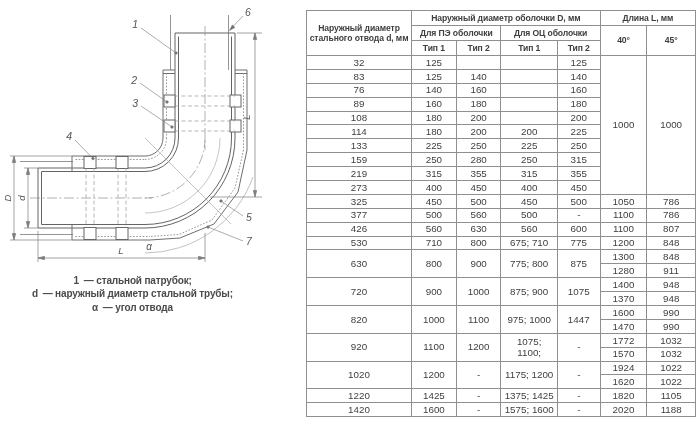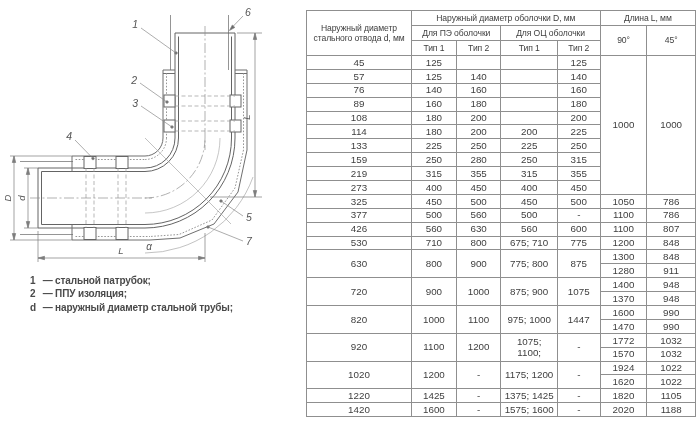--- a/index.html
+++ b/index.html
@@ -3,37 +3,37 @@
 <meta charset="utf-8">
 <style>
   html,body{margin:0;padding:0;}
   body{
     width:700px;height:432px;background:#ffffff;position:relative;overflow:hidden;
     font-family:"Liberation Sans","DejaVu Sans",sans-serif;color:#3e3e3e;
   }
   
   .drawing-pane{position:absolute;left:0;top:0;width:305px;height:432px;}
   .schematic{position:absolute;left:0;top:0;}
-  .legend{position:absolute;left:30px;top:274px;margin:0;padding:0;list-style:none;}
+  .legend{position:absolute;left:30px;top:274px;margin:0;padding:0;list-style:none;text-align:center;}
   .legend li{
     font-size:10px;font-weight:bold;color:#4a4a4a;line-height:13.4px;
     white-space:nowrap;letter-spacing:-0.15px;
   }
   .legend .lkey{display:inline-block;min-width:10px;}
   
   .table-pane{position:absolute;left:306px;top:10px;width:390px;}
   table{
     width:100%;border-collapse:collapse;table-layout:fixed;
     border:1.6px solid #5f5f5f;
   }
   th,td{
     border:1px solid #8f8f8f;text-align:center;vertical-align:middle;
     padding:0 1px;color:#3e3e3e;background:#fff;
   }
-  th{font-size:8.6px;font-weight:normal;line-height:1.2;letter-spacing:-0.1px;white-space:pre-line;}
+  th{font-size:8.6px;font-weight:bold;line-height:1.2;letter-spacing:-0.1px;white-space:pre-line;}
   thead tr{height:15px;}
   td{font-size:9.8px;height:12.9px;line-height:11.5px;white-space:pre-line;}
 </style>
 </head>
 <body>
 
 <div class="drawing-pane">
 
   <svg class="schematic" width="305" height="270" viewBox="0 0 305 270" xmlns="http://www.w3.org/2000/svg">
 
@@ -172,22 +172,22 @@
       <text x="138" y="107" text-anchor="end">3</text>
       <text x="72" y="140" text-anchor="end">4</text>
       <text x="246" y="221">5</text>
       <text x="245" y="16">6</text>
       <text x="246" y="245">7</text>
     </g>
   </svg>
 
   <ul class="legend">
       <li><span class="lkey">1</span><span> — </span><span>стальной патрубок;</span></li>
-      <li><span class="lkey">2</span><span> — </span><span>ППУ изоляция;</span></li>
       <li><span class="lkey">d</span><span> — </span><span>наружный диаметр стальной трубы;</span></li>
+      <li><span class="lkey">α</span><span> — </span><span>угол отвода</span></li>
     </ul>
 </div>
 
 <div class="table-pane">
   <table>
     <colgroup>
       <col style="width:27%">
         <col style="width:11.5%">
         <col style="width:11.5%">
       <col style="width:14.5%">
@@ -198,42 +198,42 @@
     <thead>
       <tr>
         <th rowspan="3">Наружный диаметр
 стального отвода d, мм</th>
         <th colspan="4">Наружный диаметр оболочки D, мм</th>
         <th colspan="2">Длина L, мм</th>
       </tr>
       <tr>
         <th colspan="2">Для ПЭ оболочки</th>
         <th colspan="2">Для ОЦ оболочки</th>
-        <th rowspan="2">90°</th>
+        <th rowspan="2">40°</th>
         <th rowspan="2">45°</th>
       </tr>
       <tr>
         <th>Тип 1</th>
         <th>Тип 2</th>
         <th>Тип 1</th>
         <th>Тип 2</th>
       </tr>
     </thead>
     <tbody>
         <tr>
-          <td>45</td>
+          <td>32</td>
           <td>125</td>
           <td></td>
           <td></td>
           <td>125</td>
           <td rowspan="10">1000</td>
           <td rowspan="10">1000</td>
         </tr>
         <tr>
-          <td>57</td>
+          <td>83</td>
           <td>125</td>
           <td>140</td>
           <td></td>
           <td>140</td>
         </tr>
         <tr>
           <td>76</td>
           <td>140</td>
           <td>160</td>
           <td></td>

